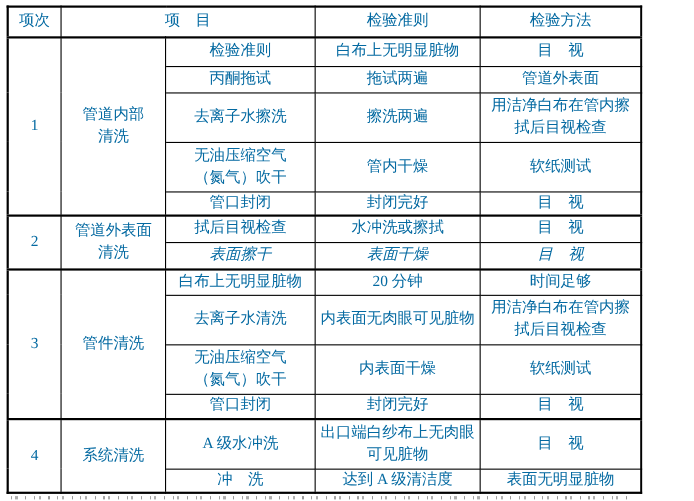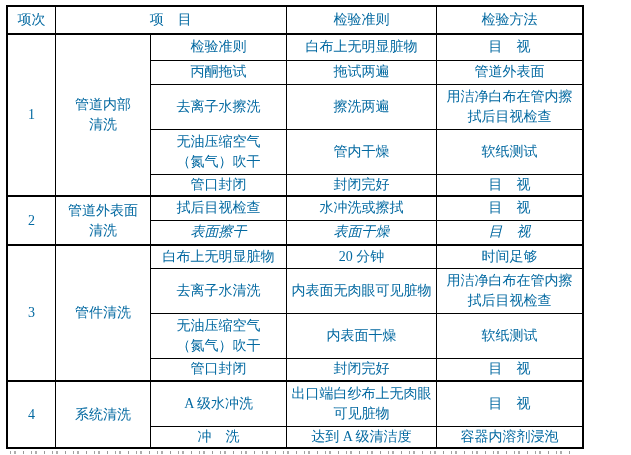--- a/index.html
+++ b/index.html
@@ -153,19 +153,19 @@
       <td rowspan="2">4</td>
       <td rowspan="2">系统清洗</td>
       <td>A 级水冲洗</td>
       <td>出口端白纱布上无肉眼
 可见脏物</td>
       <td>目　视</td>
     </tr>
     <tr class="h22">
       <td>冲　洗</td>
       <td>达到 A 级清洁度</td>
-      <td>容器内溶剂浸泡</td>
+      <td>表面无明显脏物</td>
     </tr>
   </tbody>
     </table>
 
   <div class="clipped-strip"></div>
 </div>
 
 </body></html>

